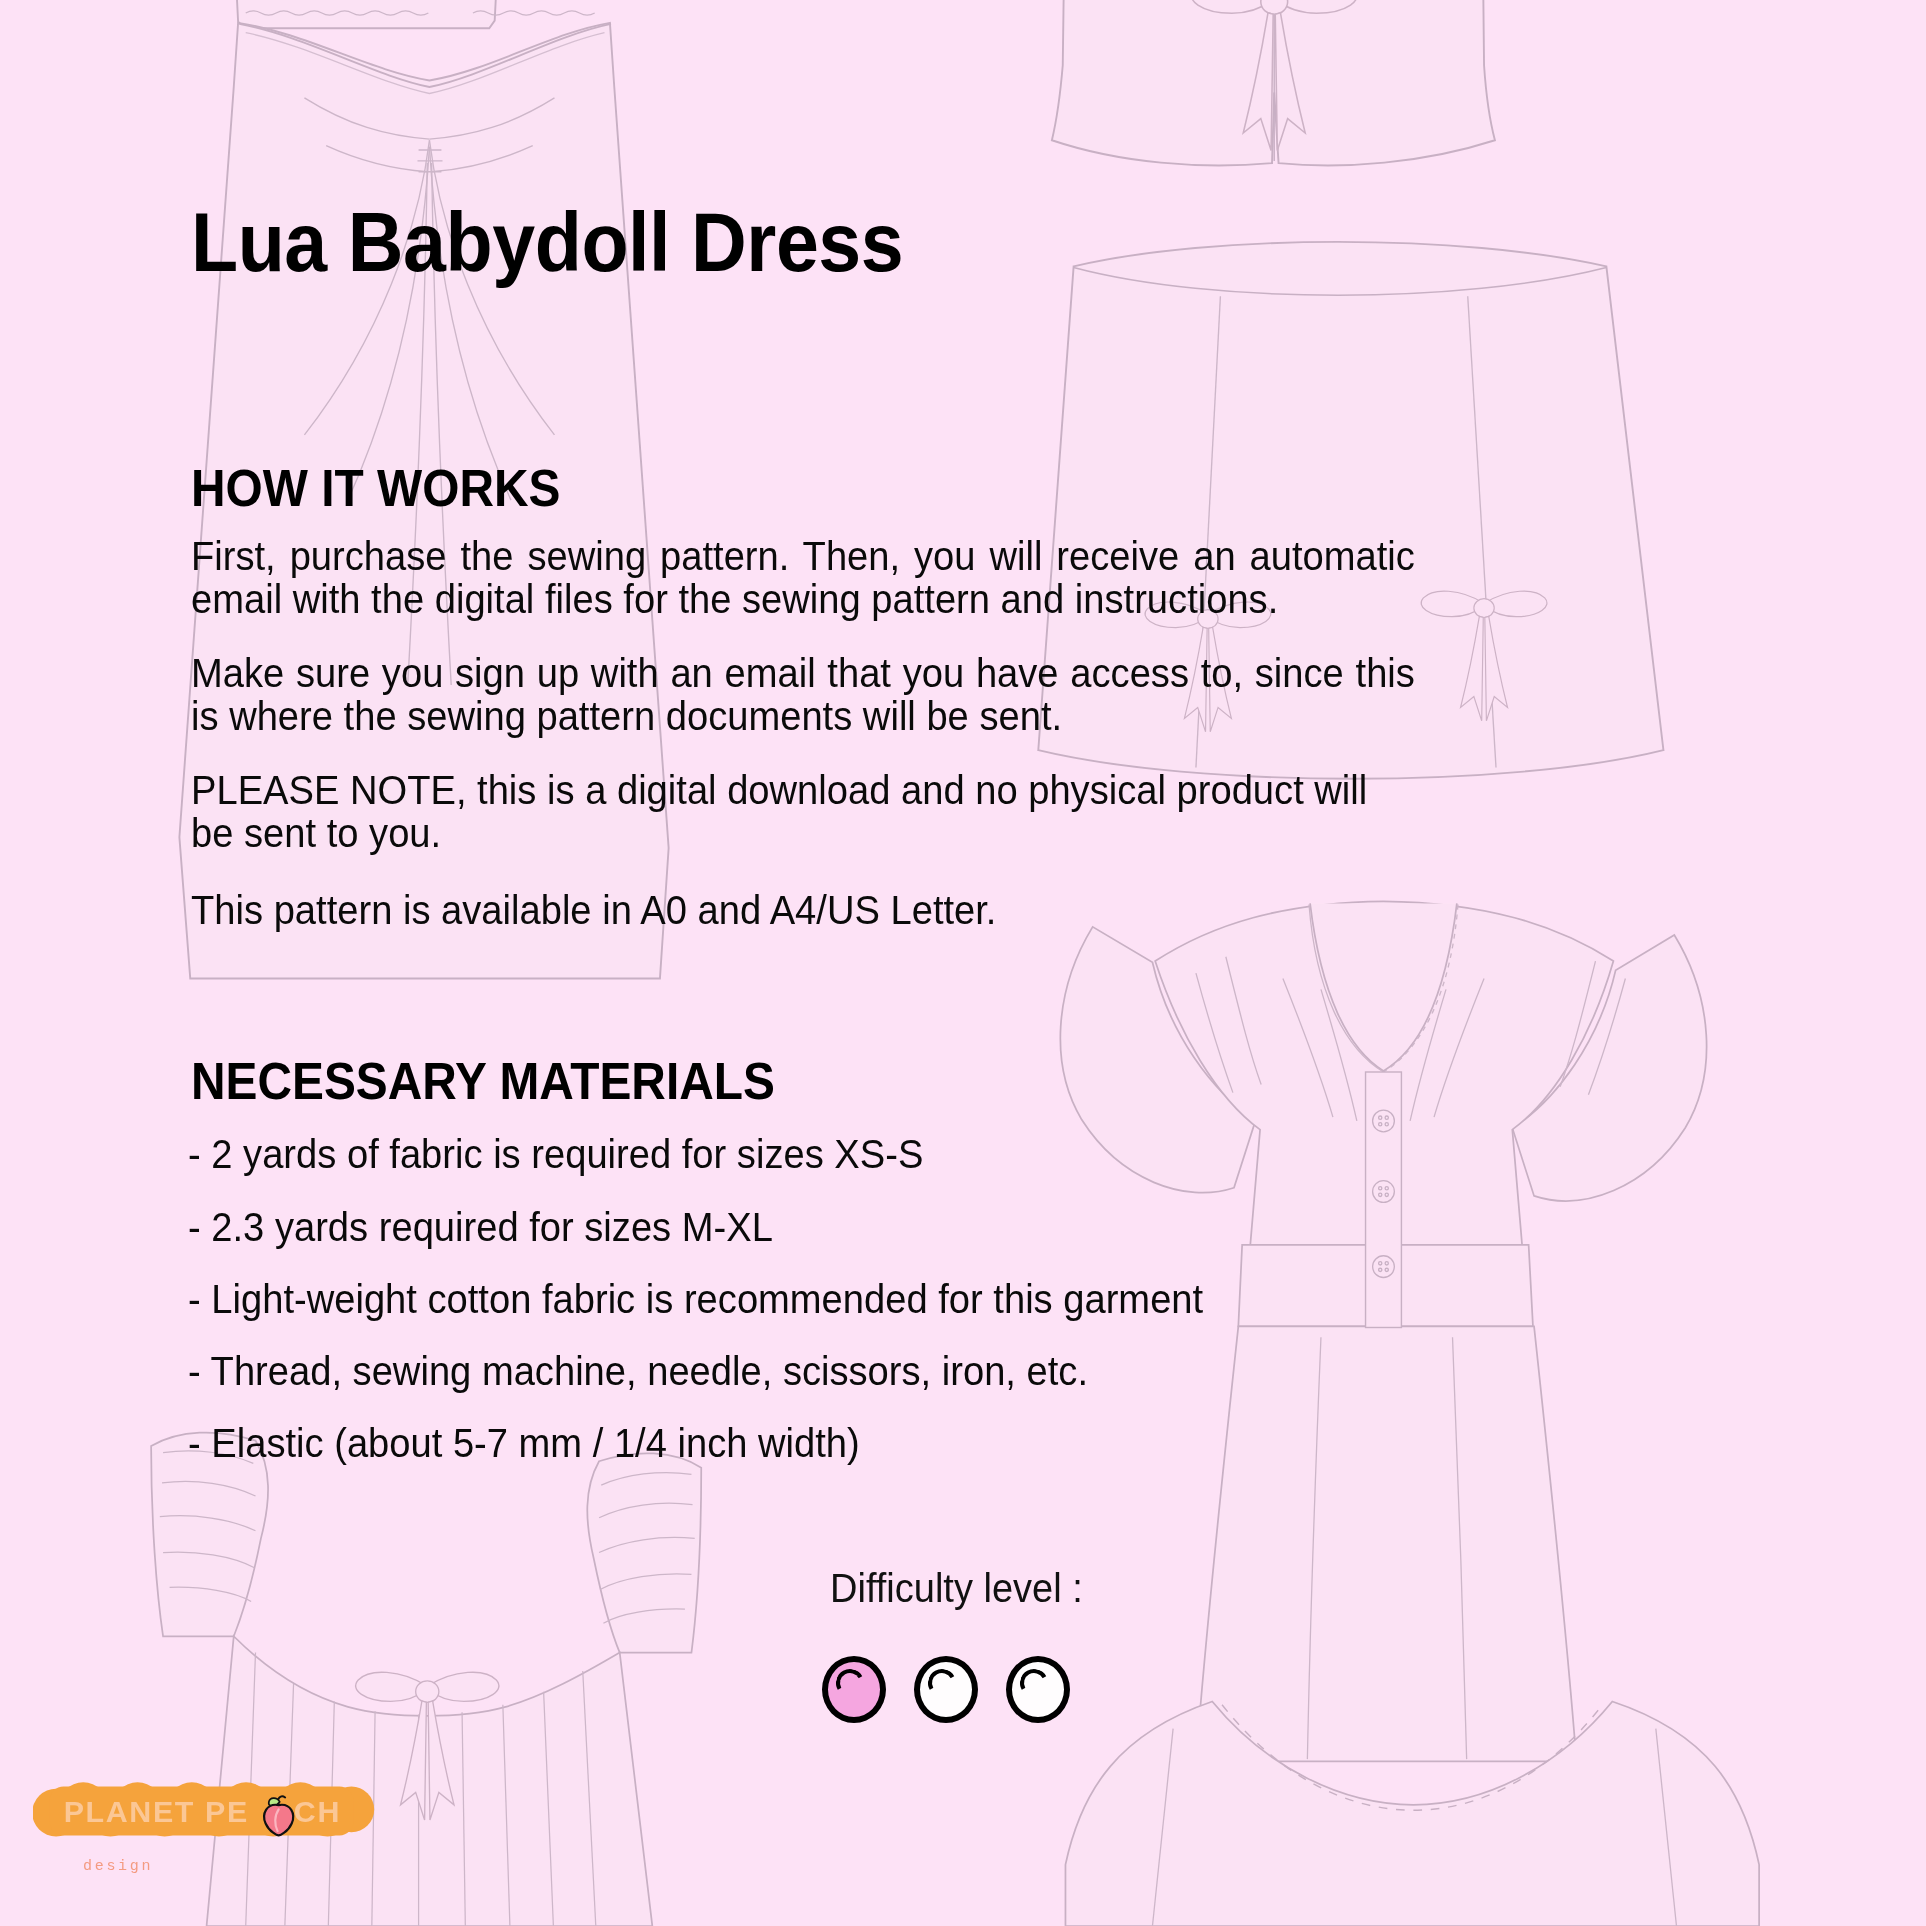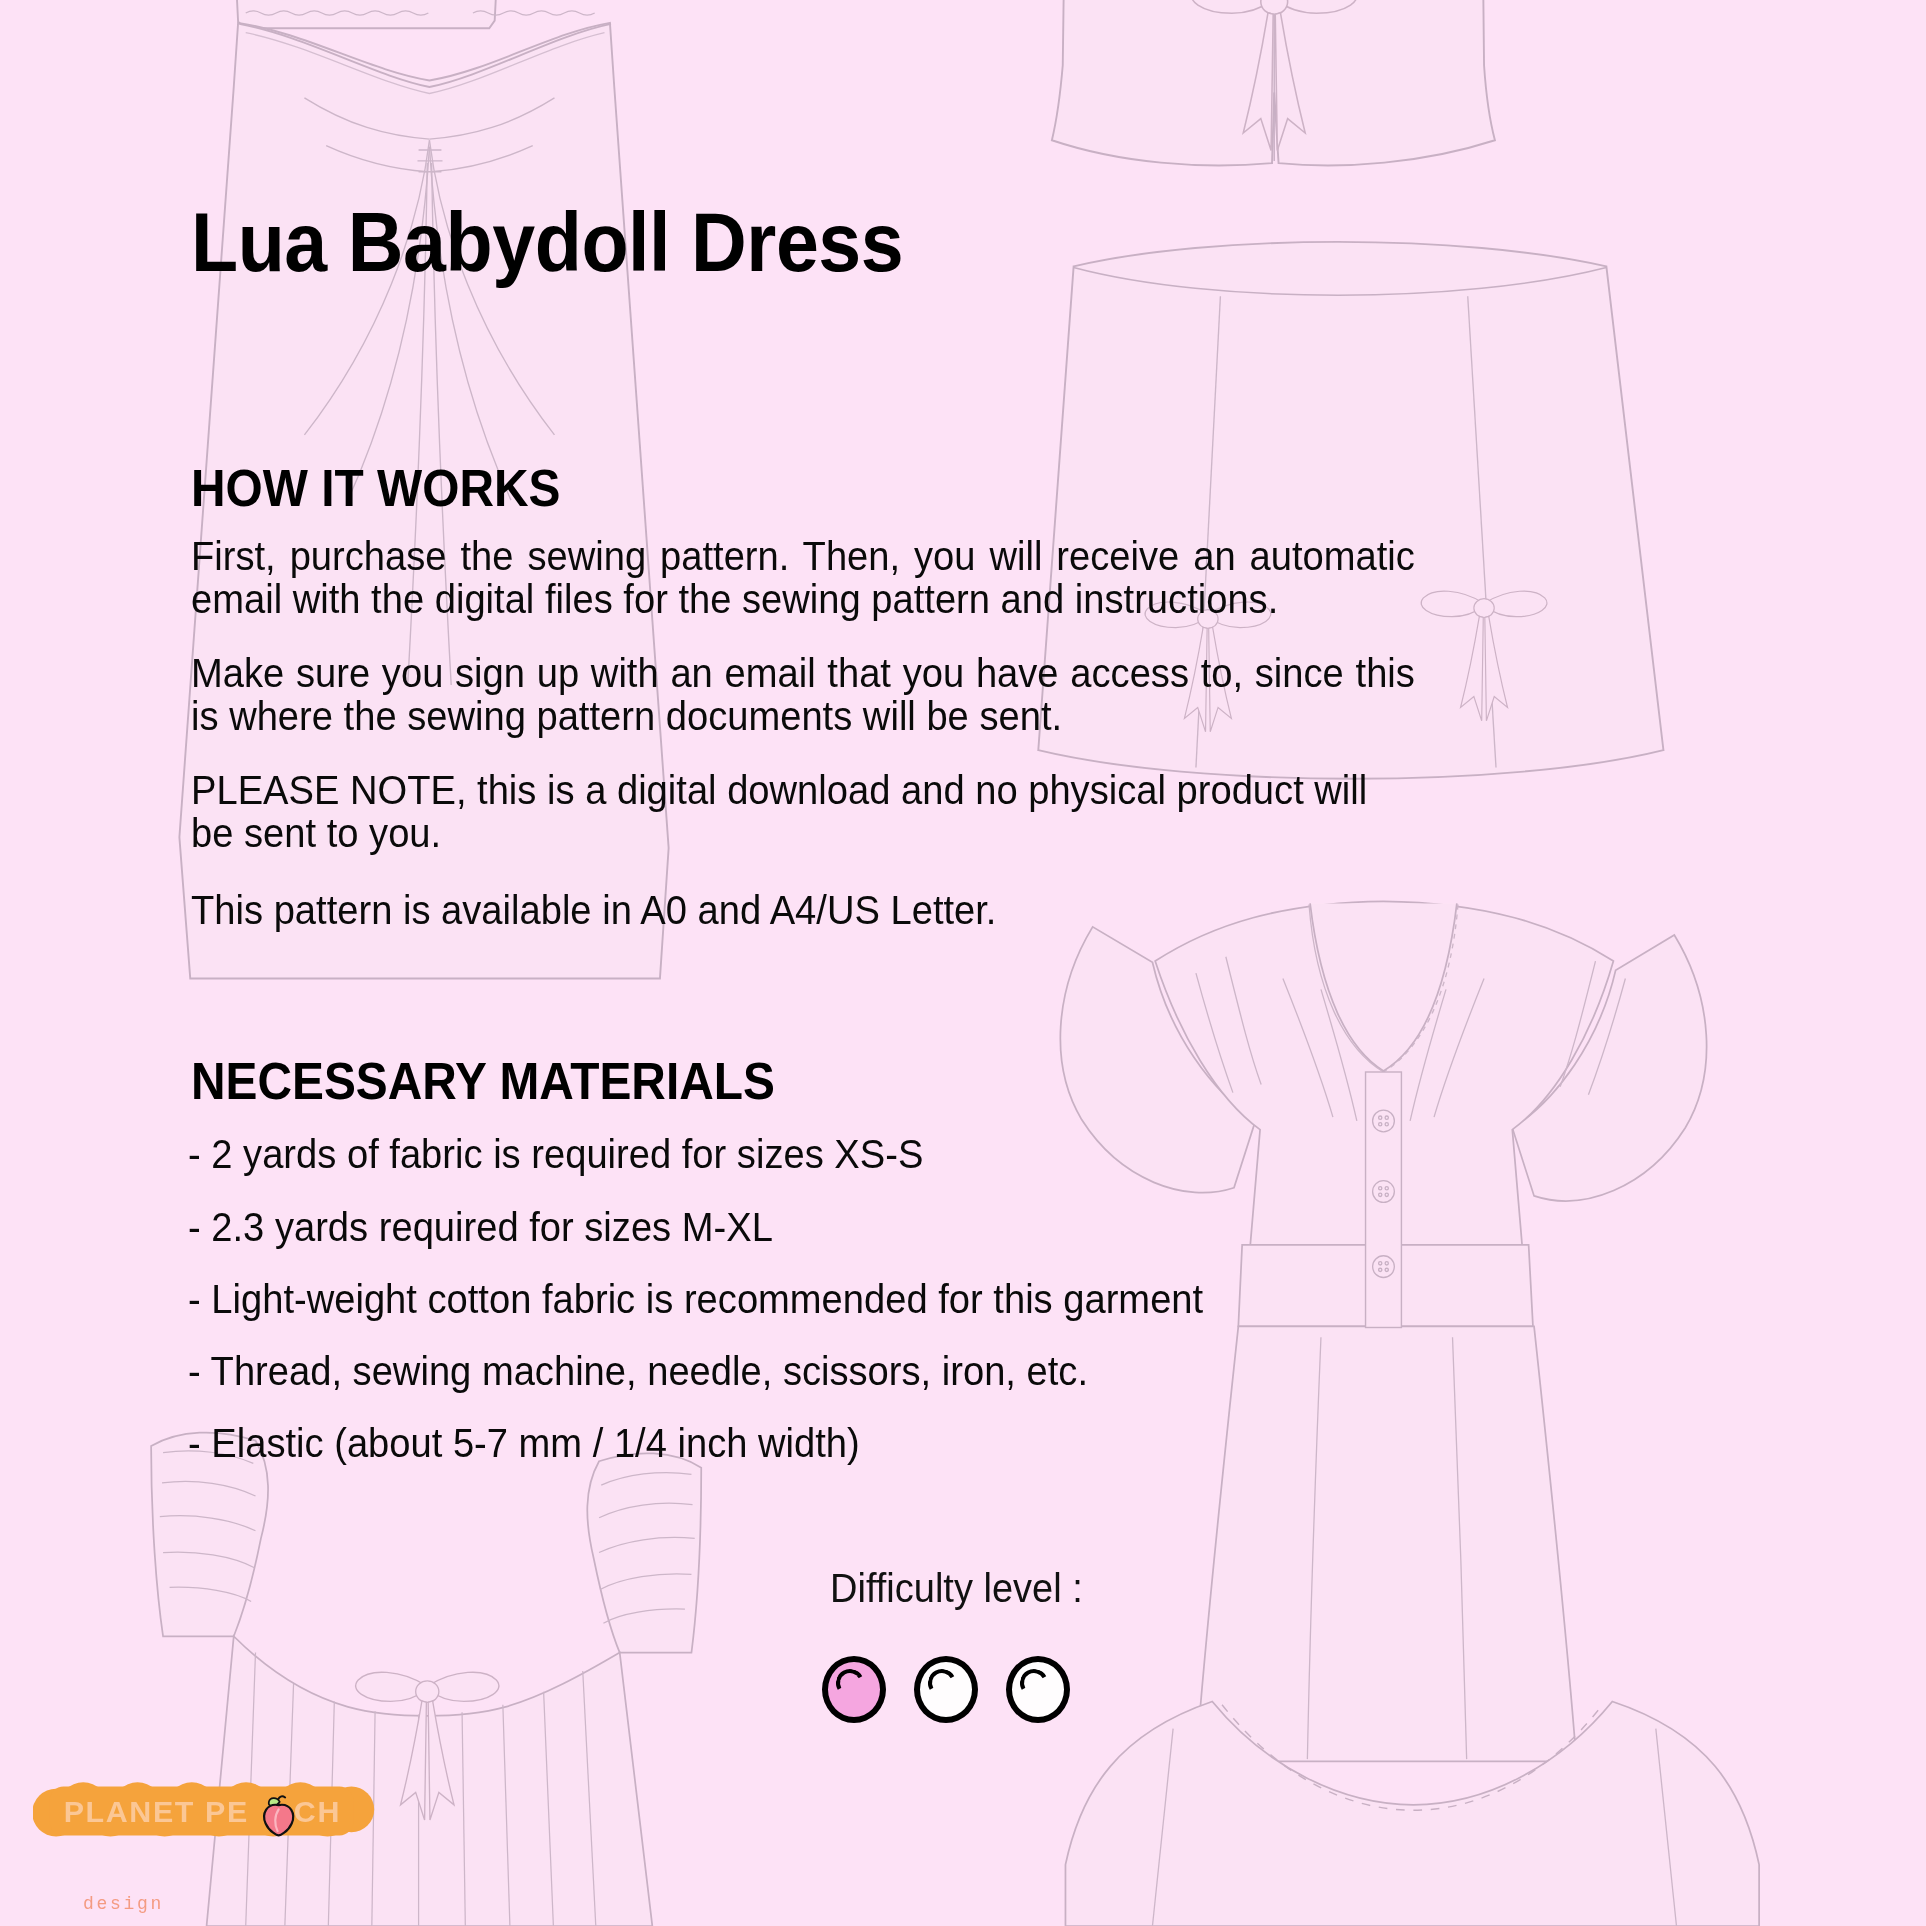--- a/index.html
+++ b/index.html
@@ -119,24 +119,23 @@
   }
   .logo-text{
     position:absolute;
     left:0;top:0;
     width:348px;height:76px;
   }
   .logo-design{
     position:absolute;
     left:50px;top:79px;
     font-family:"Liberation Mono", monospace;
-    font-size:18px;
+    font-size:15px;
     color:#f49b82;
     letter-spacing:2.7px;
-    margin-top:36px;
   }
 </style>
 </head>
 <body>
 
 <svg id="bg-art" viewBox="0 0 3543 3543" aria-hidden="true">
   <defs>
     <g id="bowg">
       <path d="M0,0 C-60,-38 -130,-40 -155,-14 C-175,8 -140,34 -82,34 C-50,34 -20,22 0,6 Z" fill="#fbe3f4" stroke="#cbb0c4" stroke-width="3"></path>
       <path d="M0,0 C60,-38 130,-40 155,-14 C175,8 140,34 82,34 C50,34 20,22 0,6 Z" fill="#fbe3f4" stroke="#cbb0c4" stroke-width="3"></path>

